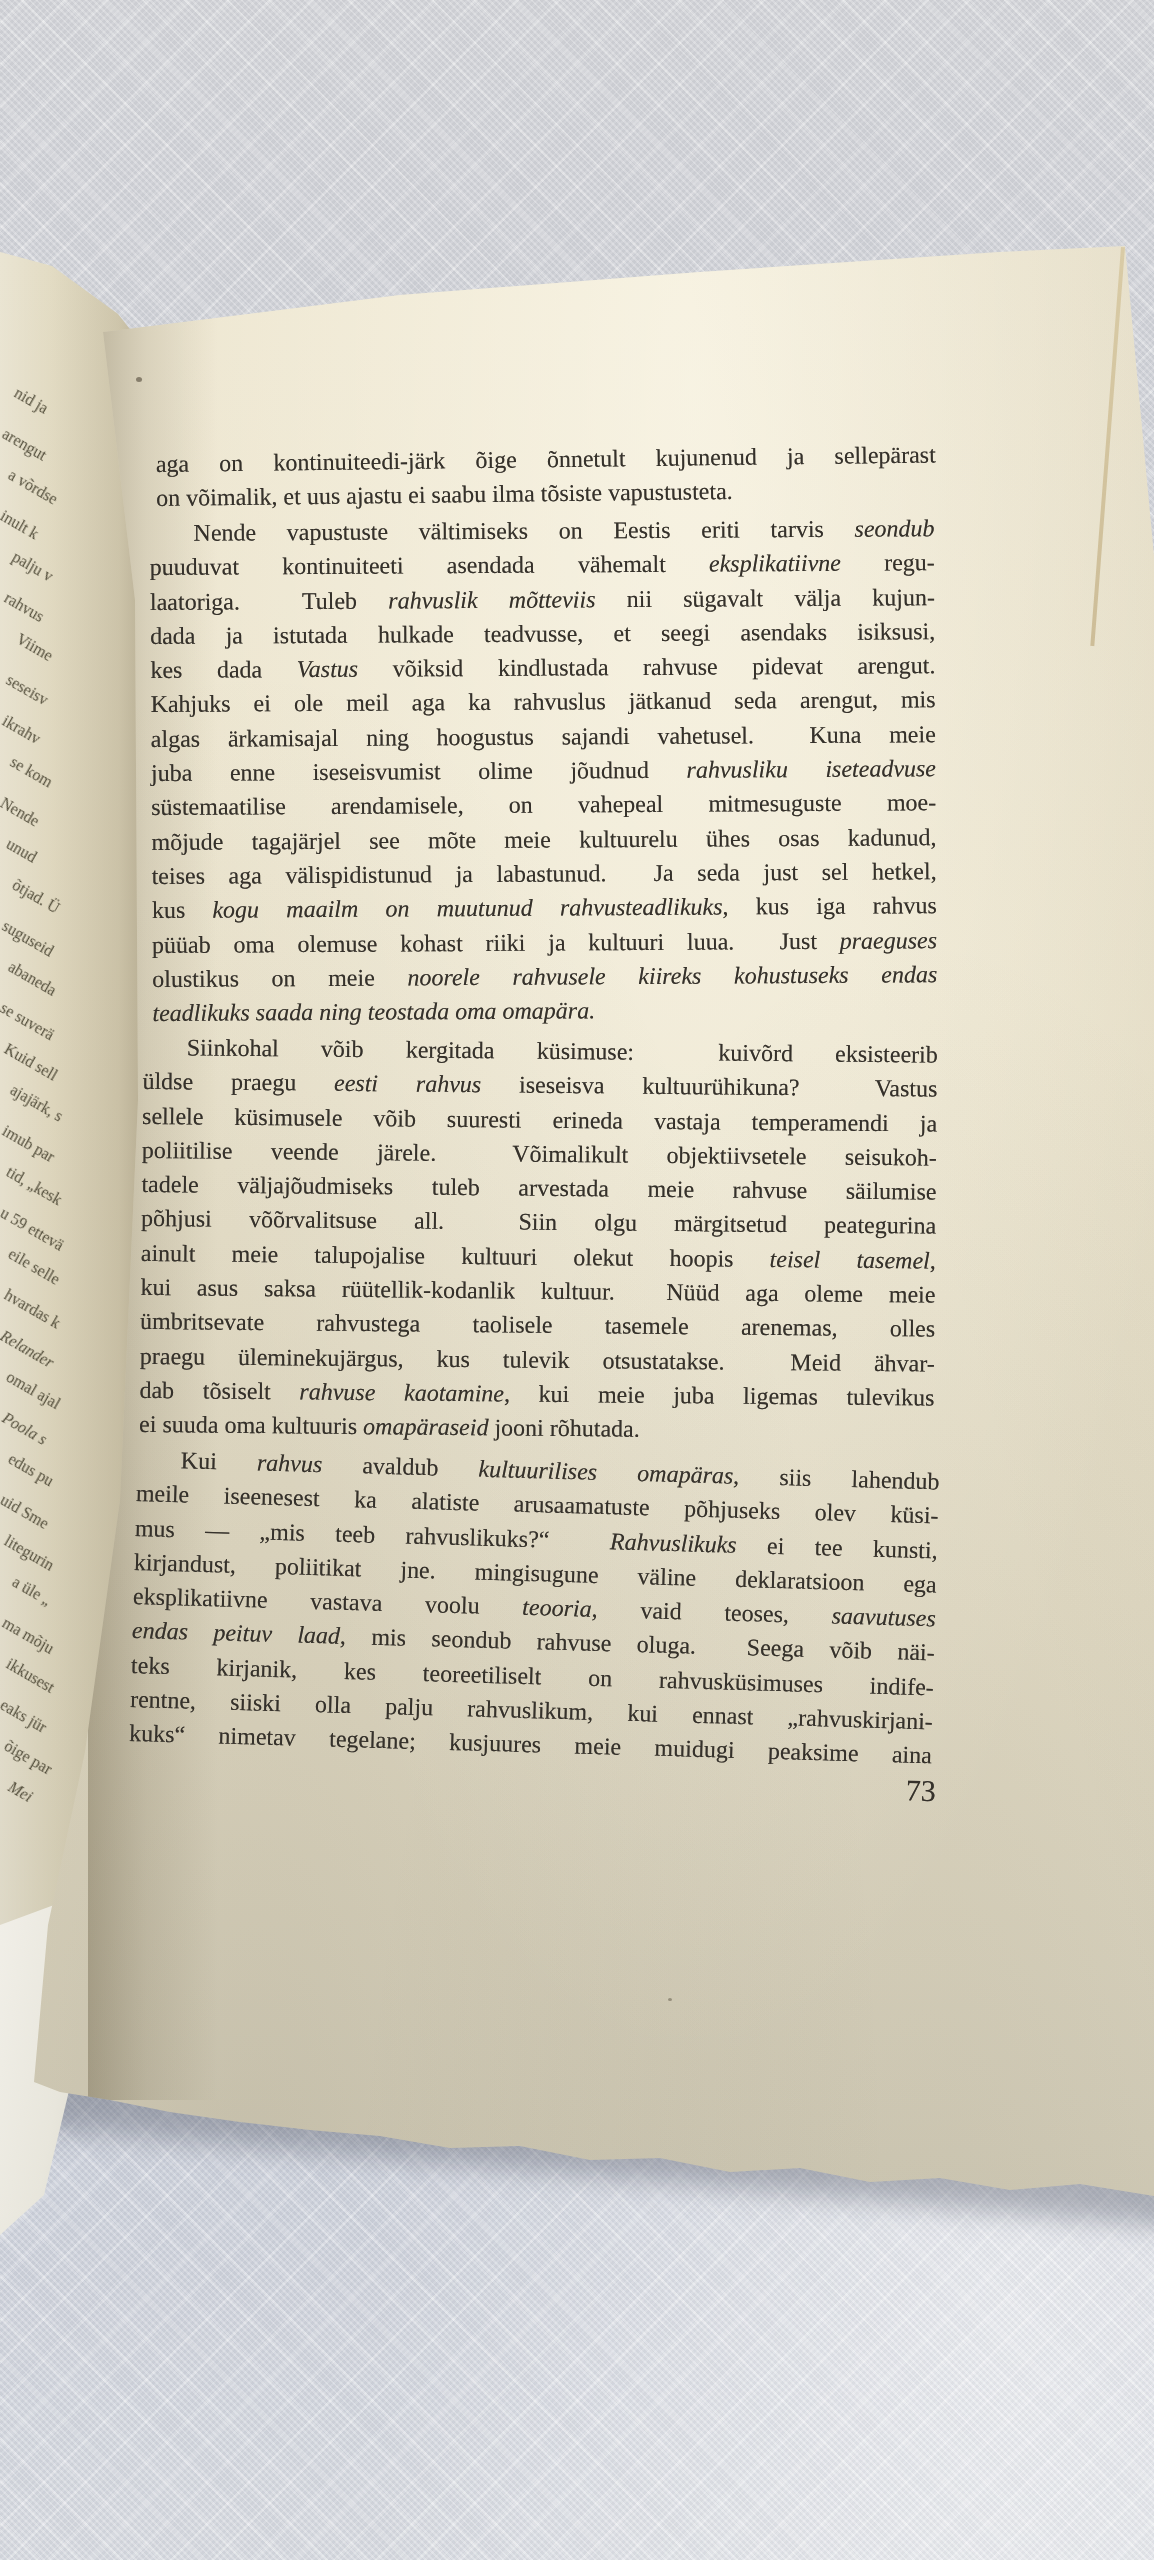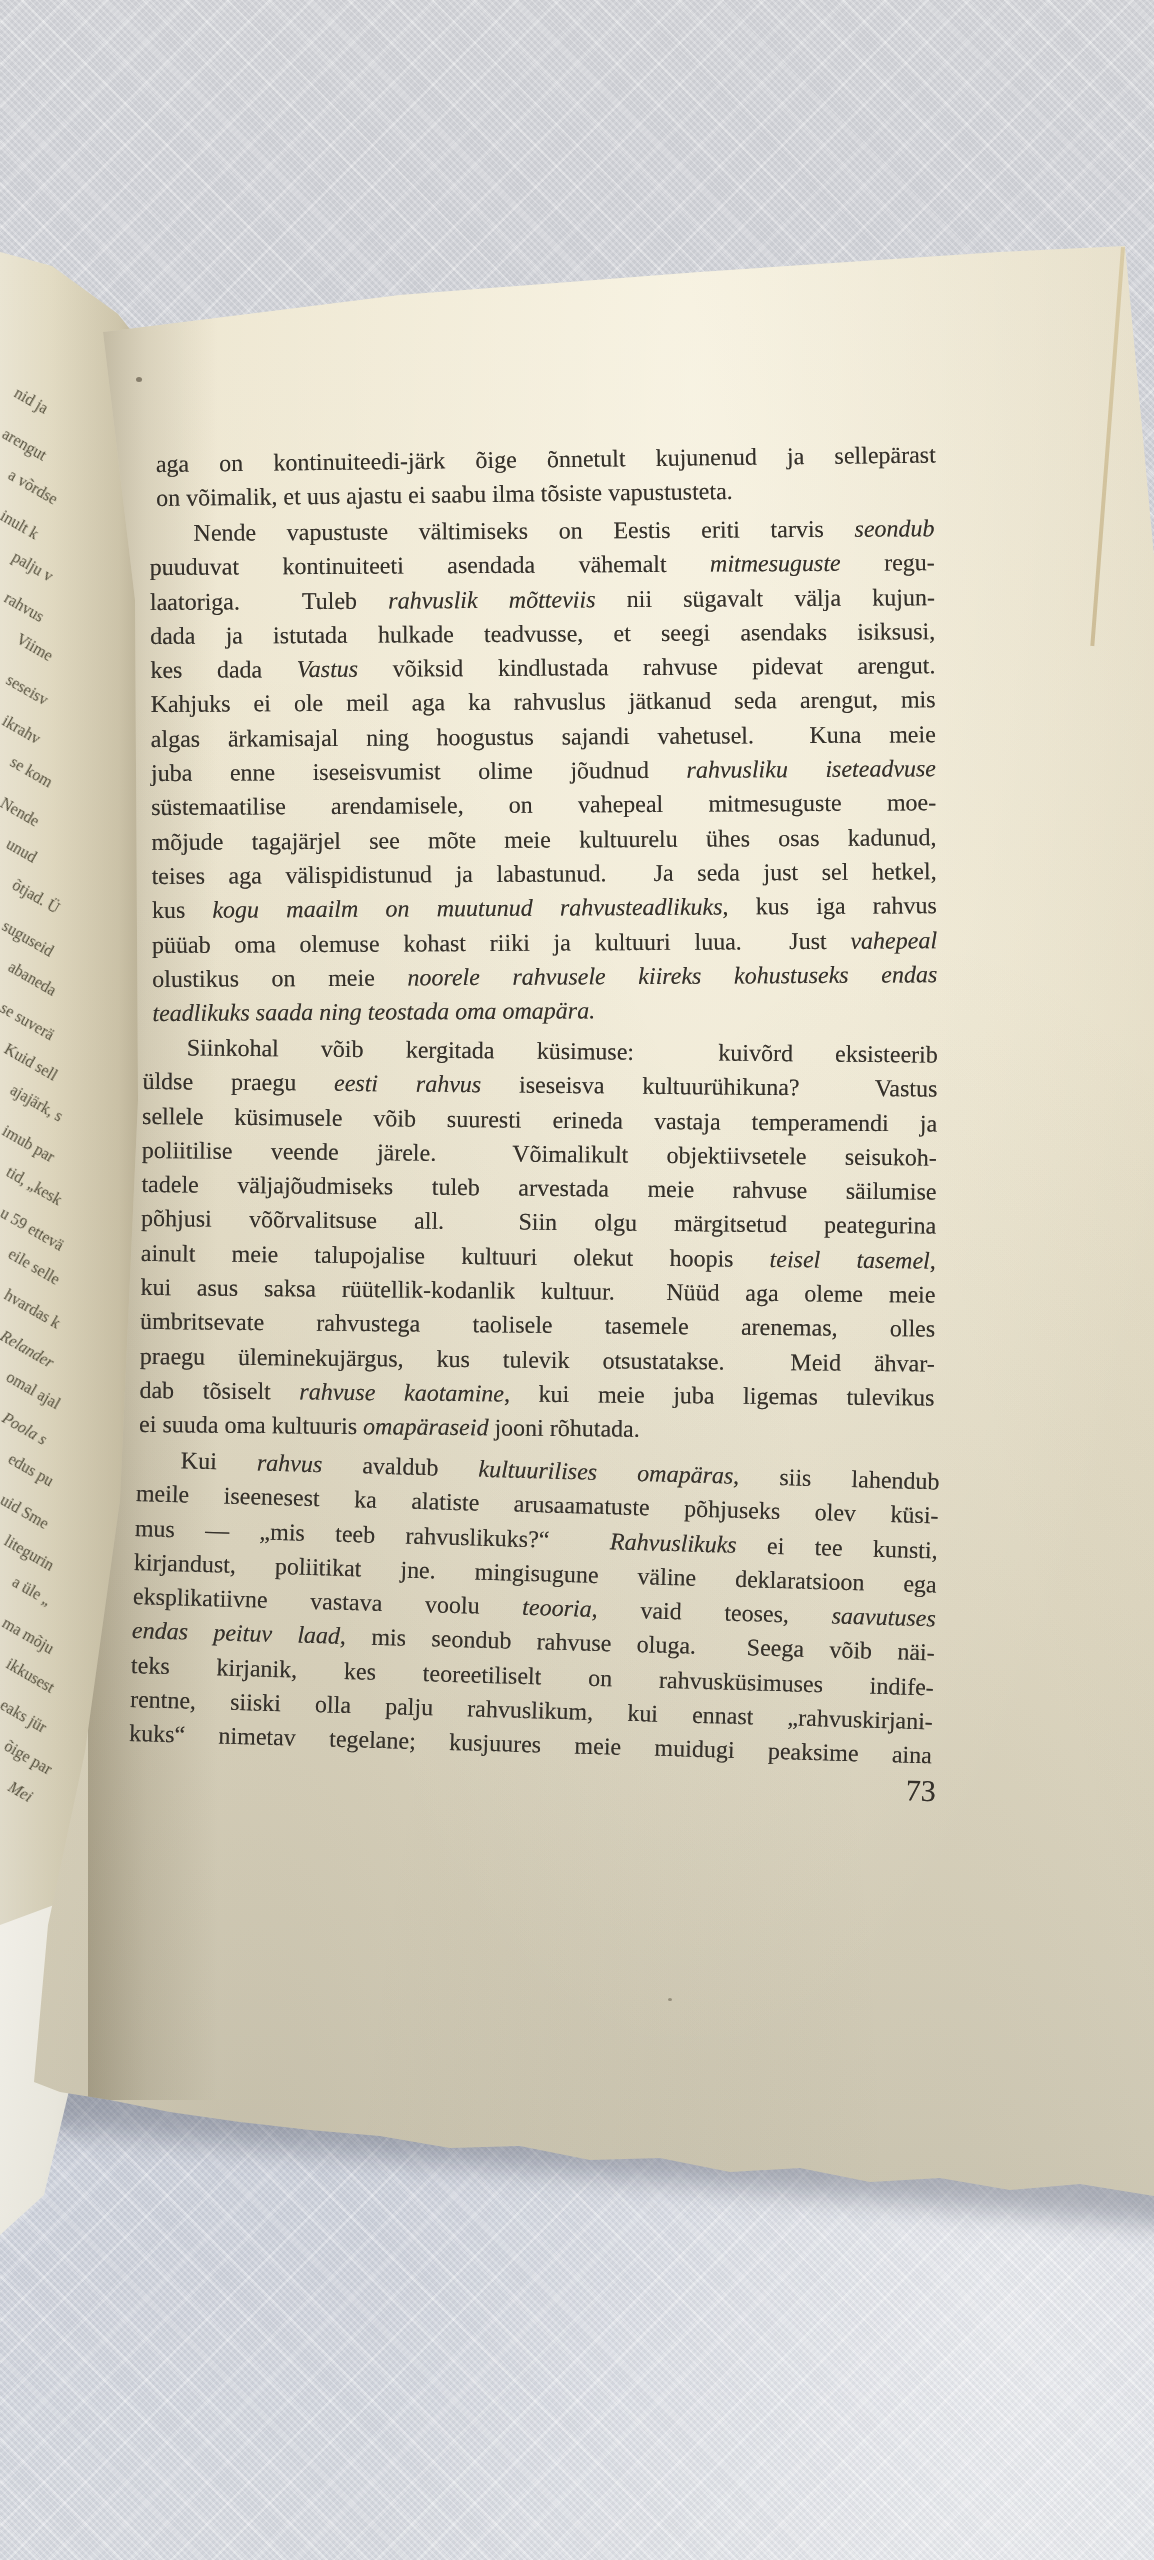--- a/index.html
+++ b/index.html
@@ -135,32 +135,32 @@
     <div class="page-texture"></div>
     <div class="gutter-shadow"></div>
     <div class="speck"></div>
     <div id="text-block" class="text-block">
         <div class="para p0">
           <div class="line"><span>aga on kontinuiteedi-järk õige õnnetult kujunenud ja sellepärast</span></div>
           <div class="line last"><span>on võimalik, et uus ajastu ei saabu ilma tõsiste vapustusteta.</span></div>
         </div>
         <div class="para p1">
           <div class="line indent"><span>Nende vapustuste vältimiseks on Eestis eriti tarvis </span><span class="it">seondub</span></div>
-          <div class="line"><span>puuduvat kontinuiteeti asendada vähemalt </span><span class="it">mitmesuguste</span><span> regu-</span></div>
+          <div class="line"><span>puuduvat kontinuiteeti asendada vähemalt </span><span class="it">eksplikatiivne</span><span> regu-</span></div>
           <div class="line"><span>laatoriga.  Tuleb </span><span class="it">rahvuslik mõtteviis</span><span> nii sügavalt välja kujun-</span></div>
           <div class="line"><span>dada ja istutada hulkade teadvusse, et seegi asendaks isiksusi,</span></div>
           <div class="line"><span>kes dada </span><span class="it">Vastus</span><span> võiksid kindlustada rahvuse pidevat arengut.</span></div>
           <div class="line"><span>Kahjuks ei ole meil aga ka rahvuslus jätkanud seda arengut, mis</span></div>
           <div class="line"><span>algas ärkamisajal ning hoogustus sajandi vahetusel.  Kuna meie</span></div>
           <div class="line"><span>juba enne iseseisvumist olime jõudnud </span><span class="it">rahvusliku iseteadvuse</span></div>
           <div class="line"><span>süstemaatilise arendamisele, on vahepeal mitmesuguste moe-</span></div>
           <div class="line"><span>mõjude tagajärjel see mõte meie kultuurelu ühes osas kadunud,</span></div>
           <div class="line"><span>teises aga välispidistunud ja labastunud.  Ja seda just sel hetkel,</span></div>
           <div class="line"><span>kus </span><span class="it">kogu maailm on muutunud rahvusteadlikuks</span><span>, kus iga rahvus</span></div>
-          <div class="line"><span>püüab oma olemuse kohast riiki ja kultuuri luua.  Just </span><span class="it">vahepeal</span></div>
+          <div class="line"><span>püüab oma olemuse kohast riiki ja kultuuri luua.  Just </span><span class="it">praeguses</span></div>
           <div class="line"><span>olustikus on meie </span><span class="it">noorele rahvusele kiireks kohustuseks endas</span></div>
           <div class="line last"><span class="it">teadlikuks saada ning teostada oma omapära.</span></div>
         </div>
         <div class="para p2">
           <div class="line indent"><span>Siinkohal võib kergitada küsimuse:  kuivõrd eksisteerib</span></div>
           <div class="line"><span>üldse praegu </span><span class="it">eesti rahvus</span><span> iseseisva kultuurühikuna?  Vastus</span></div>
           <div class="line"><span>sellele küsimusele võib suuresti erineda vastaja temperamendi ja</span></div>
           <div class="line"><span>poliitilise veende järele.  Võimalikult objektiivsetele seisukoh-</span></div>
           <div class="line"><span>tadele väljajõudmiseks tuleb arvestada meie rahvuse säilumise</span></div>
           <div class="line"><span>põhjusi võõrvalitsuse all.  Siin olgu märgitsetud peategurina</span></div>

